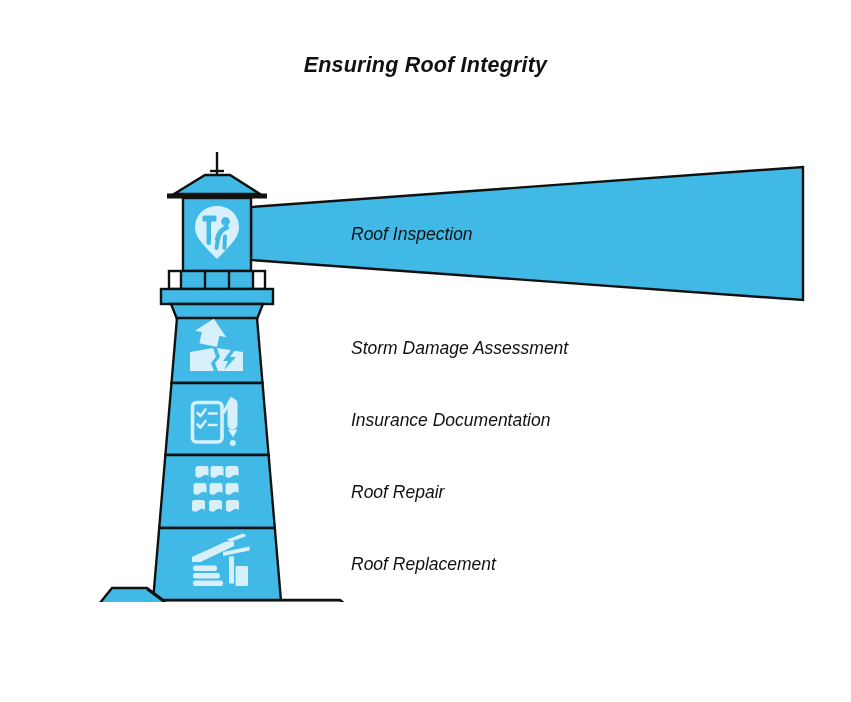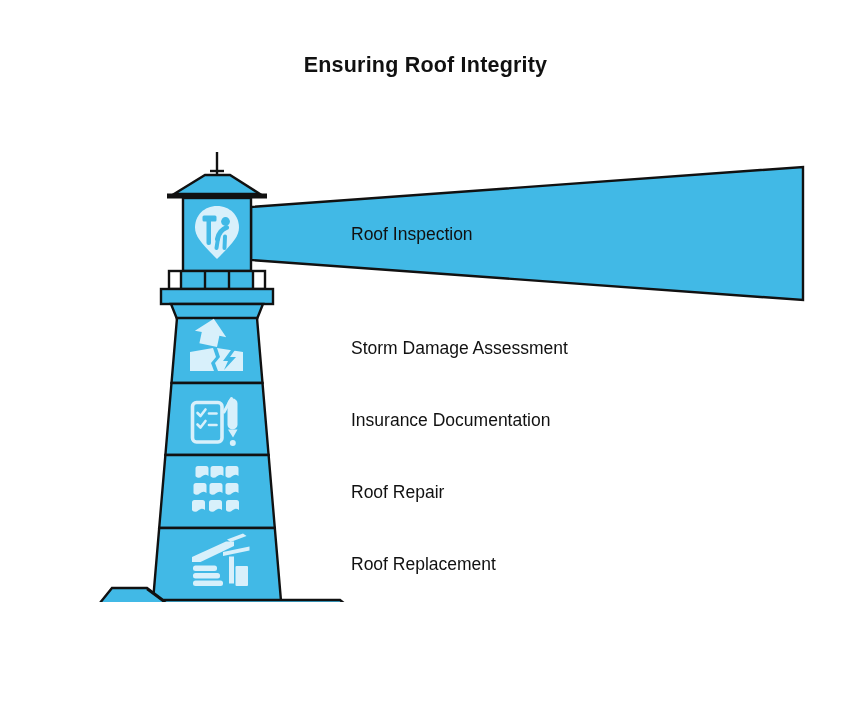--- a/index.html
+++ b/index.html
@@ -4,21 +4,21 @@
 <style>
   :root{
     --primary:#41B9E6;
     --icon-light:#D8F0FB;
     --outline:#111111;
     --text:#111111;
     --background:#FFFFFF;
   }
   html,body{margin:0;padding:0;background:var(--background);}
   .page{position:relative;width:851px;height:602px;background:var(--background);overflow:hidden;
-        font-family:"Liberation Sans", sans-serif;}
+        font-family:"Liberation Sans", sans-serif;font-style:italic;}
   .title{position:absolute;top:53px;left:0;width:100%;text-align:center;
          font-size:21.5px;font-weight:bold;color:var(--text);letter-spacing:.2px;}
   svg{position:absolute;top:0;left:0;}
   .shape{fill:var(--primary);stroke:var(--outline);stroke-width:2.4;}
   .blue{fill:var(--primary);stroke:none;}
   .whitecell{fill:var(--background);stroke:none;}
   .line{stroke:var(--outline);stroke-width:2.4;fill:none;}
   .thick{stroke-width:5;}
   .ico{fill:var(--icon-light);stroke:none;}
   .ico-stroke{stroke:var(--icon-light);fill:none;stroke-linecap:round;stroke-linejoin:round;}

